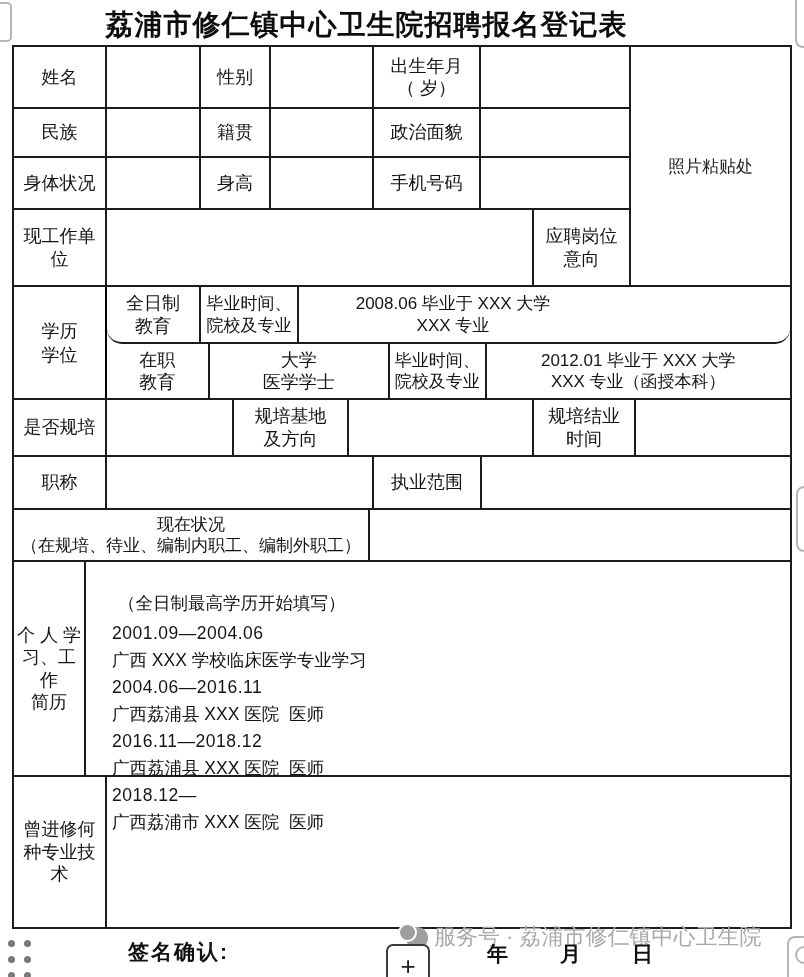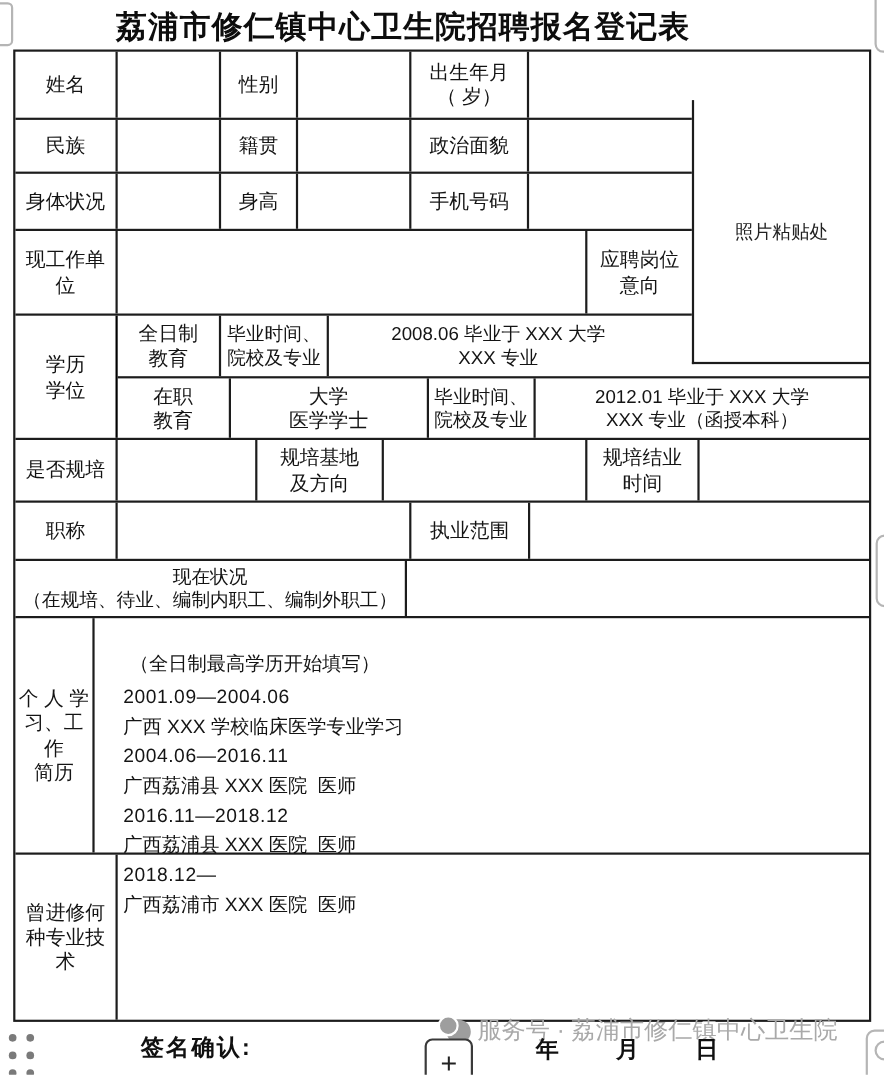--- a/index.html
+++ b/index.html
@@ -25,28 +25,28 @@
     display:flex;align-items:center;justify-content:center;
     text-align:center;white-space:pre-line;
     font-size:18px;line-height:1.25;padding:2px;color:#141414;
   }
   .cell.last{border-right:none;}
   .trow.narrow .cell.endcap{border-right:none;}
   .photo-cell{
     position:absolute;top:0;right:0;width:161px;height:240px;
     border-left:2px solid #1c1c1c;border-bottom:2px solid #1c1c1c;box-sizing:border-box;
     display:flex;align-items:center;justify-content:center;
-    font-size:17px;color:#222;background:#fff;margin-top:44px;
+    font-size:17px;color:#222;background:#fff;
   }
   .row56{display:flex;border-bottom:2px solid #1c1c1c;}
   .row56 .edu-label{width:93px;border-right:2px solid #000000;box-sizing:border-box;
     display:flex;align-items:center;justify-content:center;white-space:pre-line;
     font-size:18px;text-align:center;}
   .row56 .edu-right{display:flex;flex-direction:column;width:683px;}
-  .row56 .edu-right .subrow{display:flex;}
+  .row56 .edu-right .subrow{display:flex;border-radius:15px;}
   .row56 .edu-right .subrow.first{border-bottom:2px solid #1c1c1c;}
   .small{font-size:17px;}
   .resume-cell{
     flex-direction:column;align-items:flex-start;justify-content:flex-start;
     padding:28px 8px 8px 26px;text-align:left;
   }
   .resume-line{display:flex;font-size:17.5px;line-height:27px;white-space:pre;flex-direction:column;}
   .resume-line .period{width:185px;letter-spacing:0.5px;}
   .resume-hint{font-size:17.5px;line-height:27px;margin-bottom:3px;padding-left:6px;}
   

